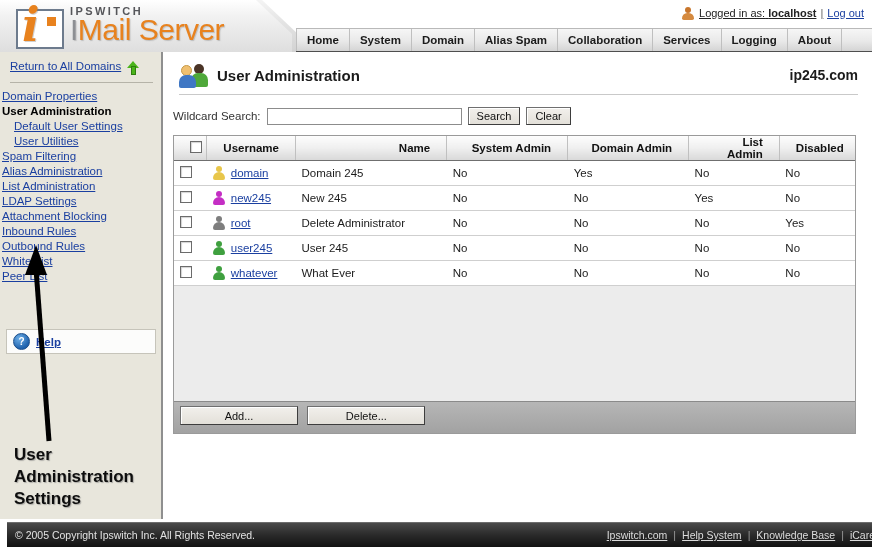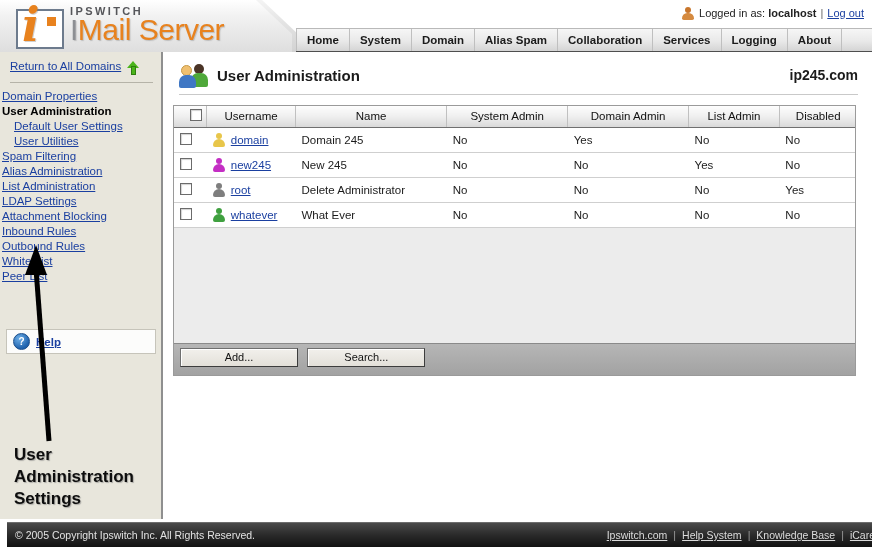--- a/index.html
+++ b/index.html
@@ -46,21 +46,21 @@
   .logo-imail{
     font-family:"Liberation Sans",sans-serif;
     font-size:30px;line-height:30px;margin-top:-2px;
     color:#e8821e;letter-spacing:-0.5px;
     text-shadow:1px 1px 1px rgba(150,150,150,.5);
   }
   .logo-imail .gray{color:#8d8f93;}
 
   .loginbar{
     position:absolute;right:8px;top:5px;height:16px;
-    display:flex;align-items:center;font-size:11px;color:#222;
+    display:flex;align-items:center;font-size:11px;color:#222;text-decoration:underline;
   }
   .loginbar .usericon{
     width:13px;height:13px;margin-right:5px;position:relative;display:inline-block;
   }
   .loginbar .usericon i{position:absolute;left:4px;top:0;width:6px;height:6px;border-radius:50%;background:#c8762c;}
   .loginbar .usericon b{position:absolute;left:1px;top:6px;width:12px;height:7px;border-radius:6px 6px 2px 2px;background:#d58a3f;}
   .loginbar .host{font-weight:bold;}
   .loginbar .sep{margin:0 4px;color:#666;}
   .loginbar a{color:#1a3fa0;text-decoration:underline;}
 
@@ -152,21 +152,21 @@
   }
 
   .table-wrap{
     margin:10px 8px 0 8px;border:1px solid #9a9a9a;background:#ececec;
     width:683px;box-sizing:border-box;
   }
   table.users{border-collapse:collapse;width:100%;background:#fff;table-layout:fixed;}
   table.users th{
     background:linear-gradient(180deg,#fdfdfd 0%,#efefef 50%,#d9d9d9 100%);
     border-bottom:1px solid #6f6f6f;border-right:1px solid #c0c0c0;
-    font-size:11.5px;font-weight:normal;color:#111;text-align:center;
+    font-size:11.5px;font-weight:bold;color:#111;text-align:right;
     height:21px;padding:0 16px;box-sizing:border-box;
   }
   table.users th:last-child{border-right:none;}
   table.users td{
     border-bottom:1px solid #cfcfcf;
     font-size:11.5px;color:#1b1b1b;height:25px;padding:0 6px;
     box-sizing:border-box;background:#fff;
   }
   .c-chk{width:32px;}
   .c-user{width:88px;}
@@ -300,20 +300,26 @@
           <span class="p2head"></span>
             <span class="p2body"></span>
           <span class="p1head"></span>
             <span class="p1body"></span>
         </span>
         <span class="ph-title">User Administration</span>
         <span class="ph-domain">ip245.com</span>
       </div>
       <div class="ph-rule"></div>
 
+      <div class="search-row">
+        <span class="search-label">Wildcard Search:</span>
+        <input class="search-input" type="text" value="" style="">
+        <button class="btn">Search</button>
+        <button class="btn">Clear</button>
+      </div>
 
       <div class="table-wrap">
         <table class="users">
           <thead>
             <tr>
               <th class="c-chk">
                 <span class="chkbox"></span>
               </th>
               <th class="c-user">Username</th>
               <th class="c-name">Name</th>
@@ -376,35 +382,52 @@
               <td class="c-dis">Yes</td>
             </tr>
             <tr>
               <td class="c-chk"><span class="chkbox"></span></td>
               <td class="c-user">
                 <span class="ucell">
                     <span class="uicon">
                       <i style="background:#3fa03f"></i>
                       <b style="background:#3fa03f"></b>
                     </span>
+                    <a href="#">user245</a>
+                  </span>
+              </td>
+              <td class="c-name">User 245</td>
+              <td class="c-sys">No</td>
+              <td class="c-dom">No</td>
+              <td class="c-list">No</td>
+              <td class="c-dis">No</td>
+            </tr>
+            <tr>
+              <td class="c-chk"><span class="chkbox"></span></td>
+              <td class="c-user">
+                <span class="ucell">
+                    <span class="uicon">
+                      <i style="background:#3fa03f"></i>
+                      <b style="background:#3fa03f"></b>
+                    </span>
                     <a href="#">whatever</a>
                   </span>
               </td>
               <td class="c-name">What Ever</td>
               <td class="c-sys">No</td>
               <td class="c-dom">No</td>
               <td class="c-list">No</td>
               <td class="c-dis">No</td>
             </tr>
           </tbody>
         </table>
         <div class="tbl-filler"></div>
         <div class="btn-bar">
           <button class="btn">Add...</button>
-          <button class="btn">Search...</button>
+          <button class="btn">Delete...</button>
         </div>
       </div>
     </div>
   </div>
 
   <div class="bottom-strip"></div>
 
   <div class="footer">
     <span class="copy">© 2005 Copyright Ipswitch Inc. All Rights Reserved.</span>
     <span class="flinks">

